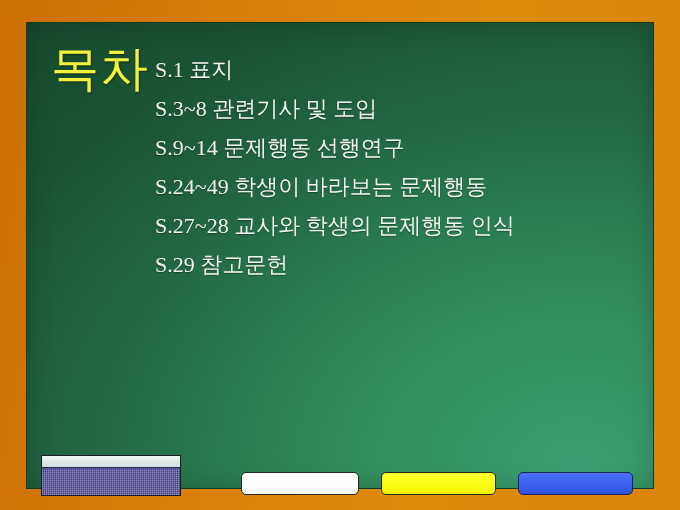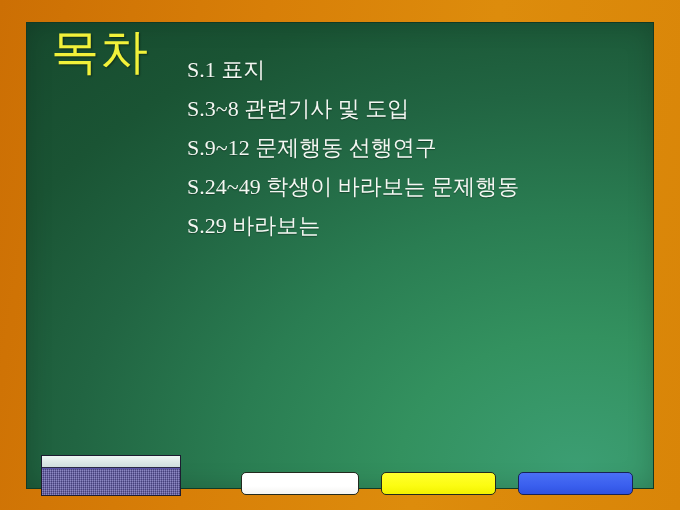--- a/index.html
+++ b/index.html
@@ -39,21 +39,21 @@
         #1a5434 80%,
         #174a2e 100%);
     border: 1px solid #123a25;
     box-shadow: inset 0 0 26px rgba(0,0,0,0.18);
   }
 
   
   #board-title {
     position: absolute;
     left: 24px;
-    top: 5px;
+    top: 22px;
     font-size: 48px;
     line-height: 1;
     color: #f2f23a;
     letter-spacing: 1px;
     text-shadow: 1px 1px 2px rgba(0,0,0,0.45);
     white-space: nowrap;
   }
 
   
   #toc-list {
@@ -62,21 +62,20 @@
     top: 27px;
     list-style: none;
   }
 
   #toc-list li {
     font-size: 22px;
     line-height: 39px;
     color: #f3f7f2;
     white-space: nowrap;
     text-shadow: 0 1px 1px rgba(0,0,0,0.35);
-    margin-left: 32px;
   }
 
   
   .eraser {
     position: absolute;
     left: 14px;
     bottom: -8px;
     width: 140px;
     height: 41px;
     border: 1px solid #1c1c30;
@@ -132,23 +131,24 @@
 
 <div id="slide">
 
   <div id="chalkboard">
 
     <div id="board-title">목차</div>
 
     <ul id="toc-list">
       <li>S.1 표지</li>
       <li>S.3~8 관련기사 및 도입</li>
-      <li>S.9~12 문제행동 선행연구</li>
+      <li>S.9~14 문제행동 선행연구</li>
       <li>S.24~49 학생이 바라보는 문제행동</li>
-      <li>S.29 바라보는</li>
+      <li>S.27~28 교사와 학생의 문제행동 인식</li>
+      <li>S.29 참고문헌</li>
     </ul>
 
     <div class="eraser">
       <div class="eraser-felt"></div>
       <div class="eraser-body"></div>
     </div>
 
     <div class="chalk chalk-white"></div>
     <div class="chalk chalk-yellow"></div>
     <div class="chalk chalk-blue"></div>

